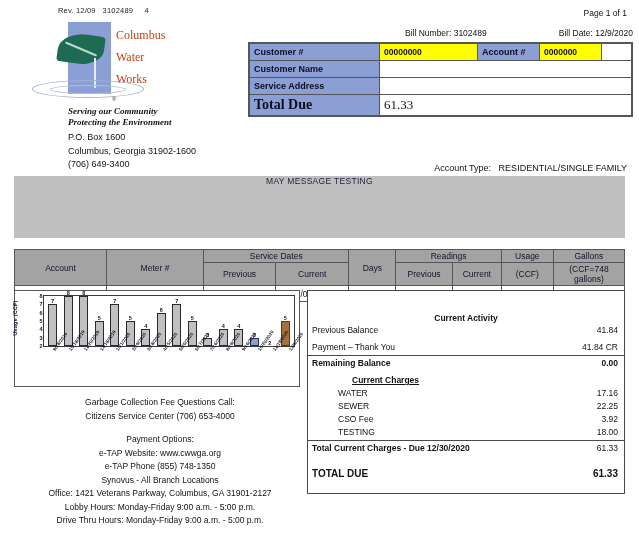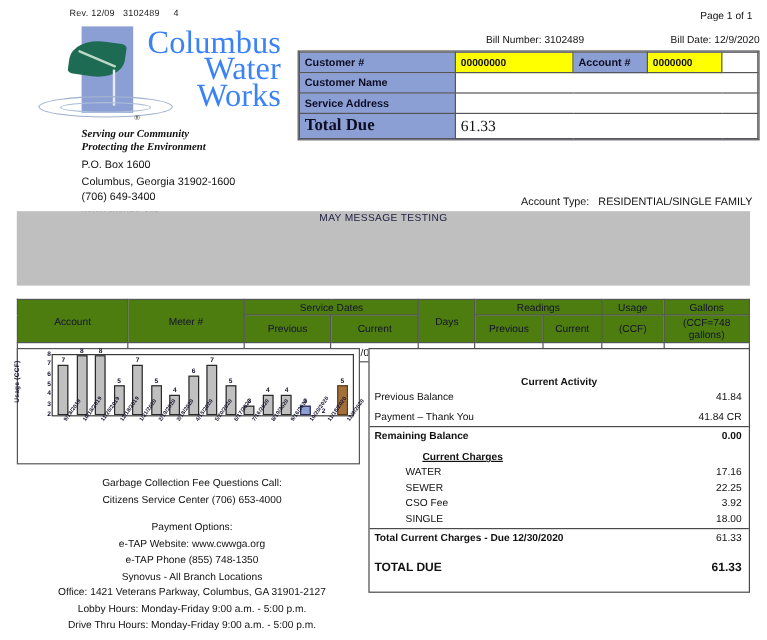--- a/index.html
+++ b/index.html
@@ -84,24 +84,23 @@
     border-radius: 50%;
   }
   .logo-reg {
     position: absolute; left: 92px; top: 74px;
     font-size: 6px; color: #333;
   }
   .logo-name {
     position: absolute;
     left: 96px; top: 2px;
     font-family: "Liberation Serif", serif;
-    font-size: 27px;
+    font-size: 12px;
     line-height: 22px;
-    color: #3b82f6;
-    text-align: right;
+    color: #c2410c;
     width: 118px;
   }
   .tagline {
     margin-top: 2px;
     font-family: "Liberation Serif", serif;
     font-style: italic;
     font-weight: bold;
     font-size: 9px;
     line-height: 11px;
     color: #111;
@@ -192,21 +191,21 @@
     border-collapse: collapse;
     font-size: 8.5px;
     color: #111;
   }
   .svc-table th, .svc-table td {
     border: 1px solid #55565a;
     text-align: center;
     font-weight: normal;
   }
   .svc-table th {
-    background: #4d7c0f;
+    background: #a3a3a3;
     height: 13px;
     font-size: 8.5px;
     color: #13132b;
   }
   .svc-table td { height: 16px; background:#fff; }
   .svc-table td.usage { text-align: right; padding-right: 14px; }
   .svc-table td.days { text-align: right; padding-right: 16px; }
   .svc-table td.read { text-align: center; }
 
   
@@ -605,21 +604,21 @@
         </div>
         <div class="act-row indent">
           <span class="lab">SEWER</span>
           <span class="amt">22.25</span>
         </div>
         <div class="act-row indent">
           <span class="lab">CSO Fee</span>
           <span class="amt">3.92</span>
         </div>
         <div class="act-row indent">
-          <span class="lab">SINGLE</span>
+          <span class="lab">TESTING</span>
           <span class="amt">18.00</span>
         </div>
       </div>
     <div class="rule"></div>
     <div class="act-row bold">
       <span class="lab">Total Current Charges - Due 12/30/2020</span>
       <span class="amt" style="font-weight:normal">61.33</span>
     </div>
     <div class="act-row gap" style="padding-top:14px">
       <span class="lab big">TOTAL DUE</span>

